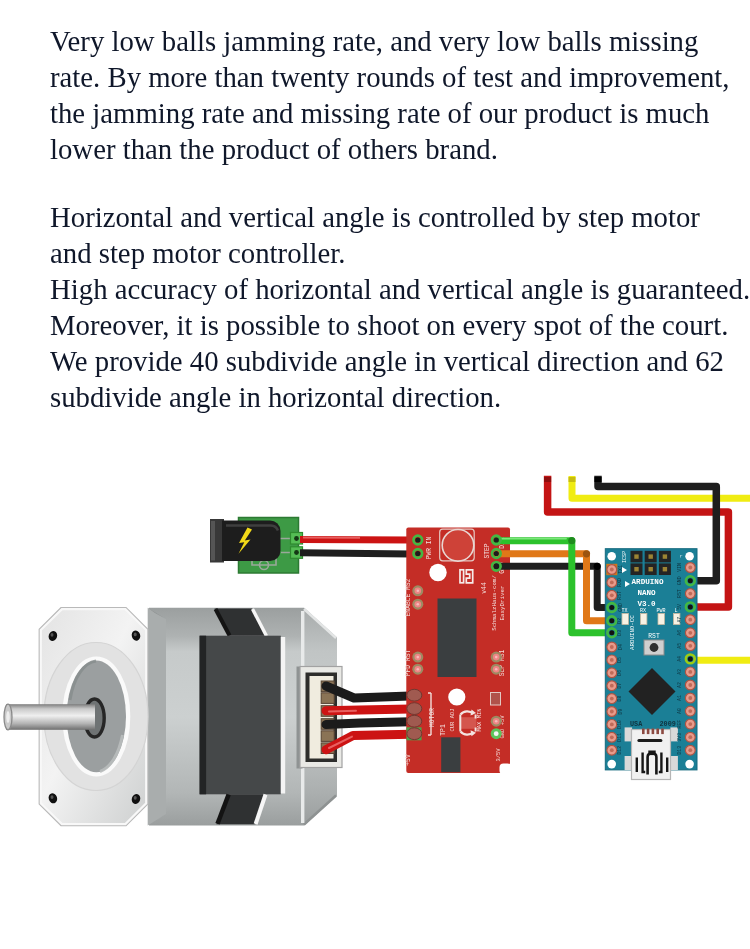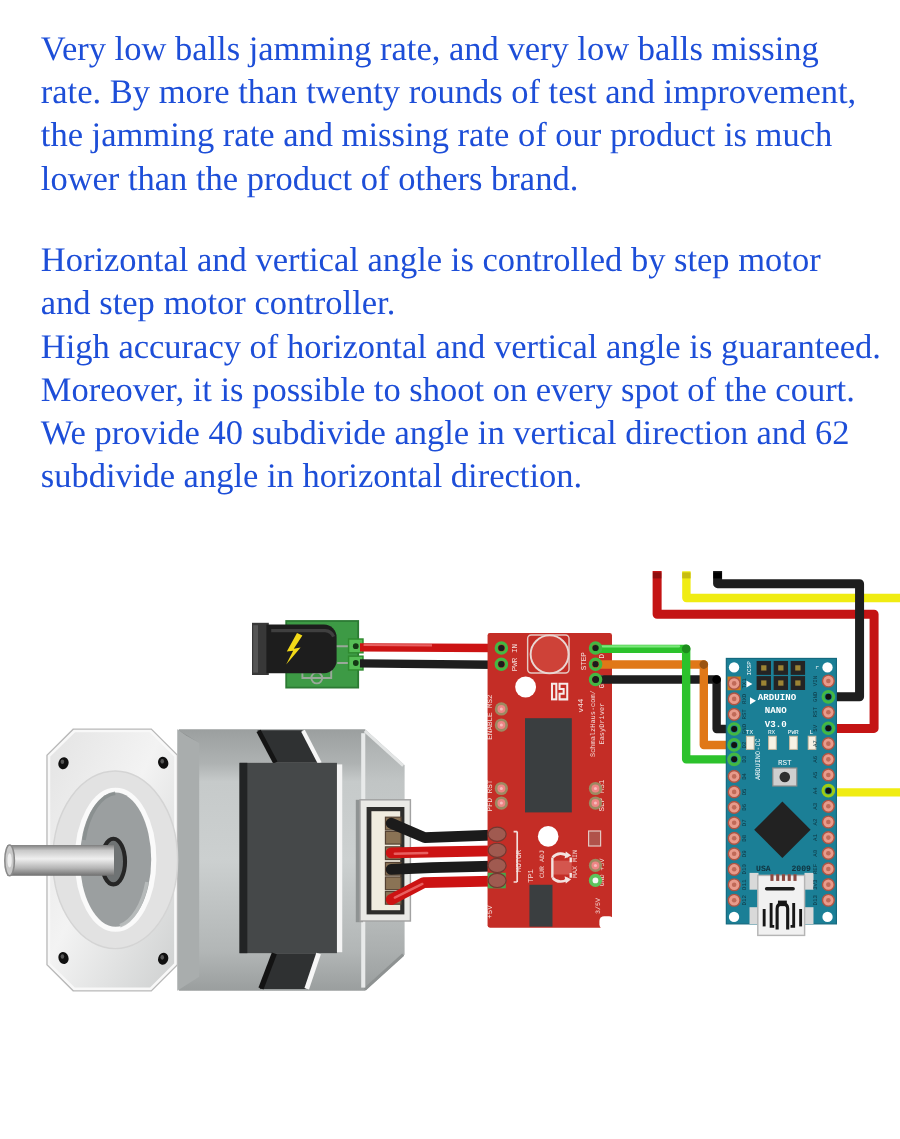--- a/index.html
+++ b/index.html
@@ -1,17 +1,17 @@
 <!DOCTYPE html>
 <html><head>
 <meta charset="utf-8">
 <style>
 html,body{margin:0;padding:0}
 body{width:750px;height:949px;background:#fff;position:relative;overflow:hidden;font-family:"Liberation Serif",serif}
-.t{position:absolute;left:34px;color:#1d4ed8;font-size:28.75px;line-height:36px;white-space:nowrap;letter-spacing:0}
+.t{position:absolute;left:50px;color:#0f172a;font-size:28.75px;line-height:36px;white-space:nowrap;letter-spacing:0}
 svg{position:absolute;left:0;top:0}
 </style>
 </head>
 <body>
 <div class="t" style="top:23px">Very low balls jamming rate, and very low balls missing<br>rate. By more than twenty rounds of test and improvement,<br>the jamming rate and missing rate of our product is much<br>lower than the product of others brand.</div>
 <div class="t" style="top:199px">Horizontal and vertical angle is controlled by step motor<br>and step motor controller.<br>High accuracy of horizontal and vertical angle is guaranteed.<br>Moreover, it is possible to shoot on every spot of the court.<br>We provide 40 subdivide angle in vertical direction and 62<br>subdivide angle in horizontal direction.</div>
 <svg width="750" height="949" viewBox="0 0 750 949">
 
 <defs>
 <linearGradient id="shaftg" x1="0" y1="0" x2="0" y2="1">

